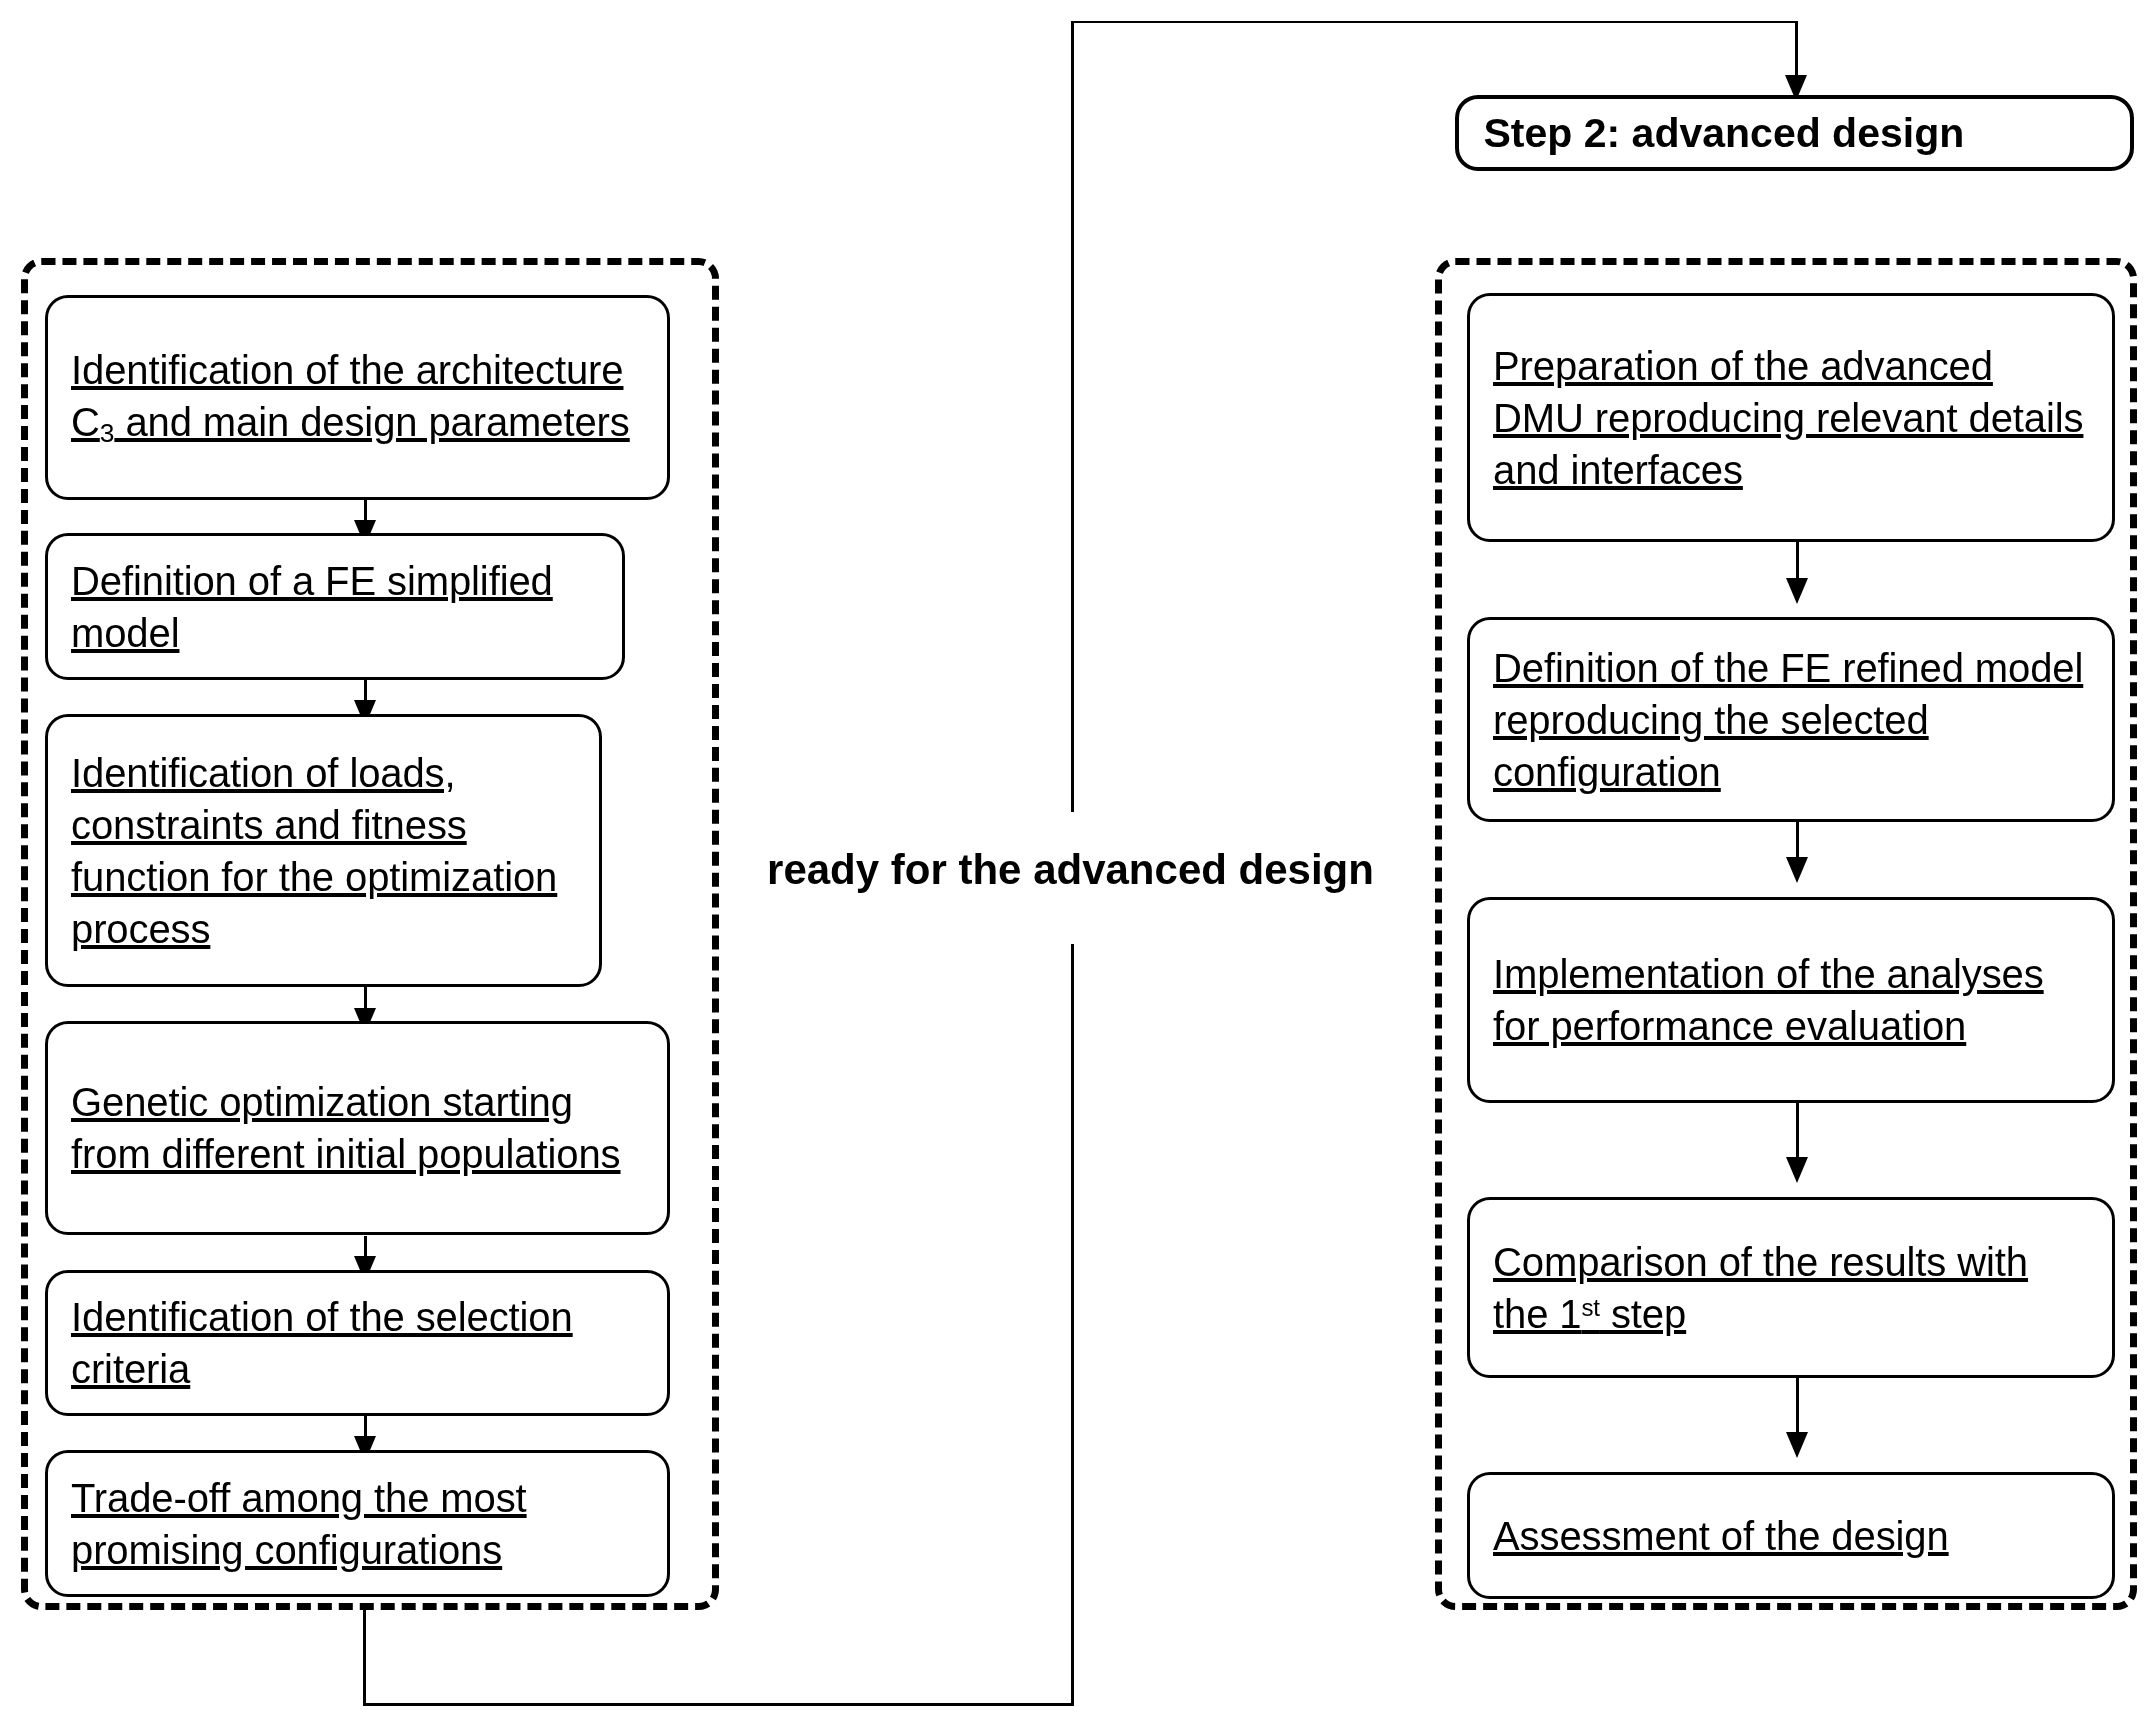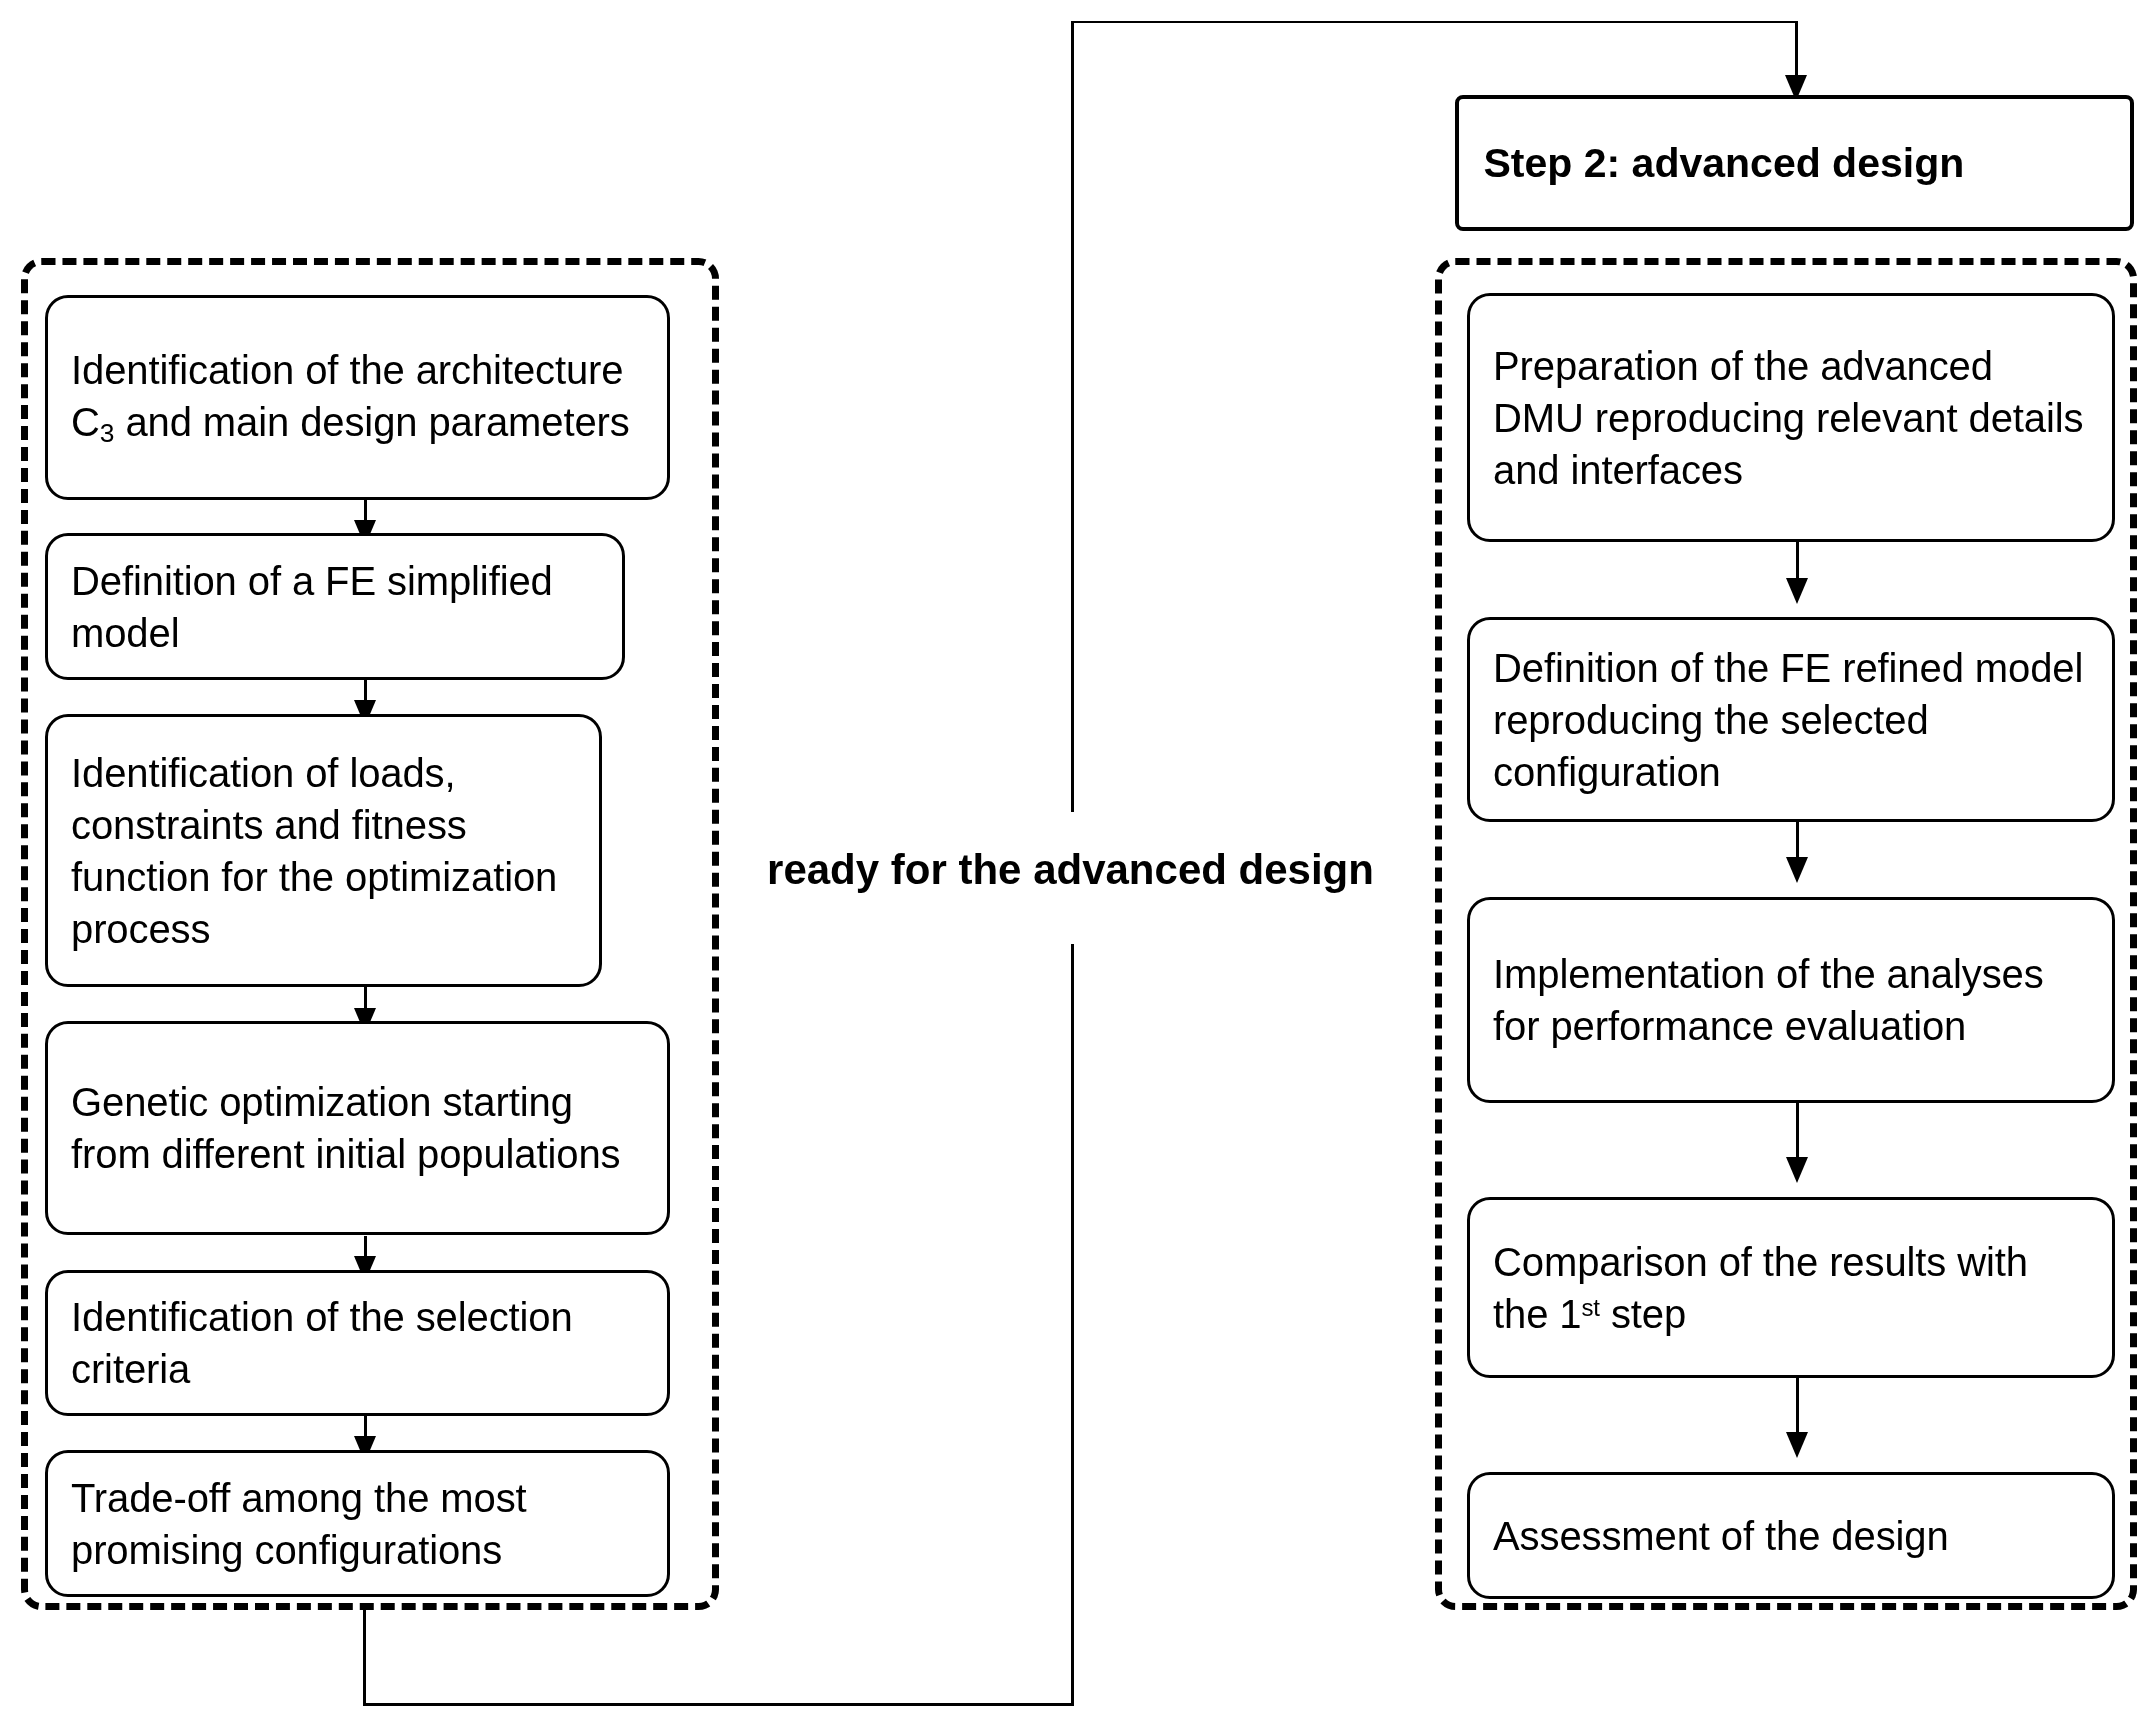--- a/index.html
+++ b/index.html
@@ -29,20 +29,21 @@
     align-items: center;
     padding: 6.8px 23px;
   }
   .rbox .txt {
     font-size: 40px;
     line-height: 1.30;
     color: #000000;
     letter-spacing: -0.1px;
     text-align: left;
     width: 100%;
+    text-decoration: underline;
   }
 
   .header-box {
     position: absolute;
     box-sizing: border-box;
     background: #ffffff;
     border: 4.1px solid #000000;
     border-radius: 23px;
     display: flex;
     align-items: center;
@@ -167,21 +168,21 @@
   </div>
 
   <div class="rbox" style="left:45px; top:1450px; width:625px; height:147px;">
     <div class="txt">Trade-off among the most promising configurations</div>
   </div>
 
   <div class="center-label" style="left:750px; top:835px; width:641px; background:#ffffff; padding:6.8px 0;">
     <div>ready for the advanced design</div>
   </div>
 
-  <div class="header-box" style="left:1455px; top:95px; width:679px; height:136px;border-radius:8px;">
+  <div class="header-box" style="left:1455px; top:95px; width:679px; height:76px;">
     <div class="txt">Step 2: advanced design</div>
   </div>
 
   <div class="dashed-group" style="left:1435px; top:258px; width:702px; height:1352px;"></div>
 
   <div class="rbox" style="left:1467px; top:293px; width:648px; height:249px;">
     <div class="txt">Preparation of the advanced DMU reproducing relevant details and interfaces</div>
   </div>
 
   <div class="rbox" style="left:1467px; top:617px; width:648px; height:205px;">

